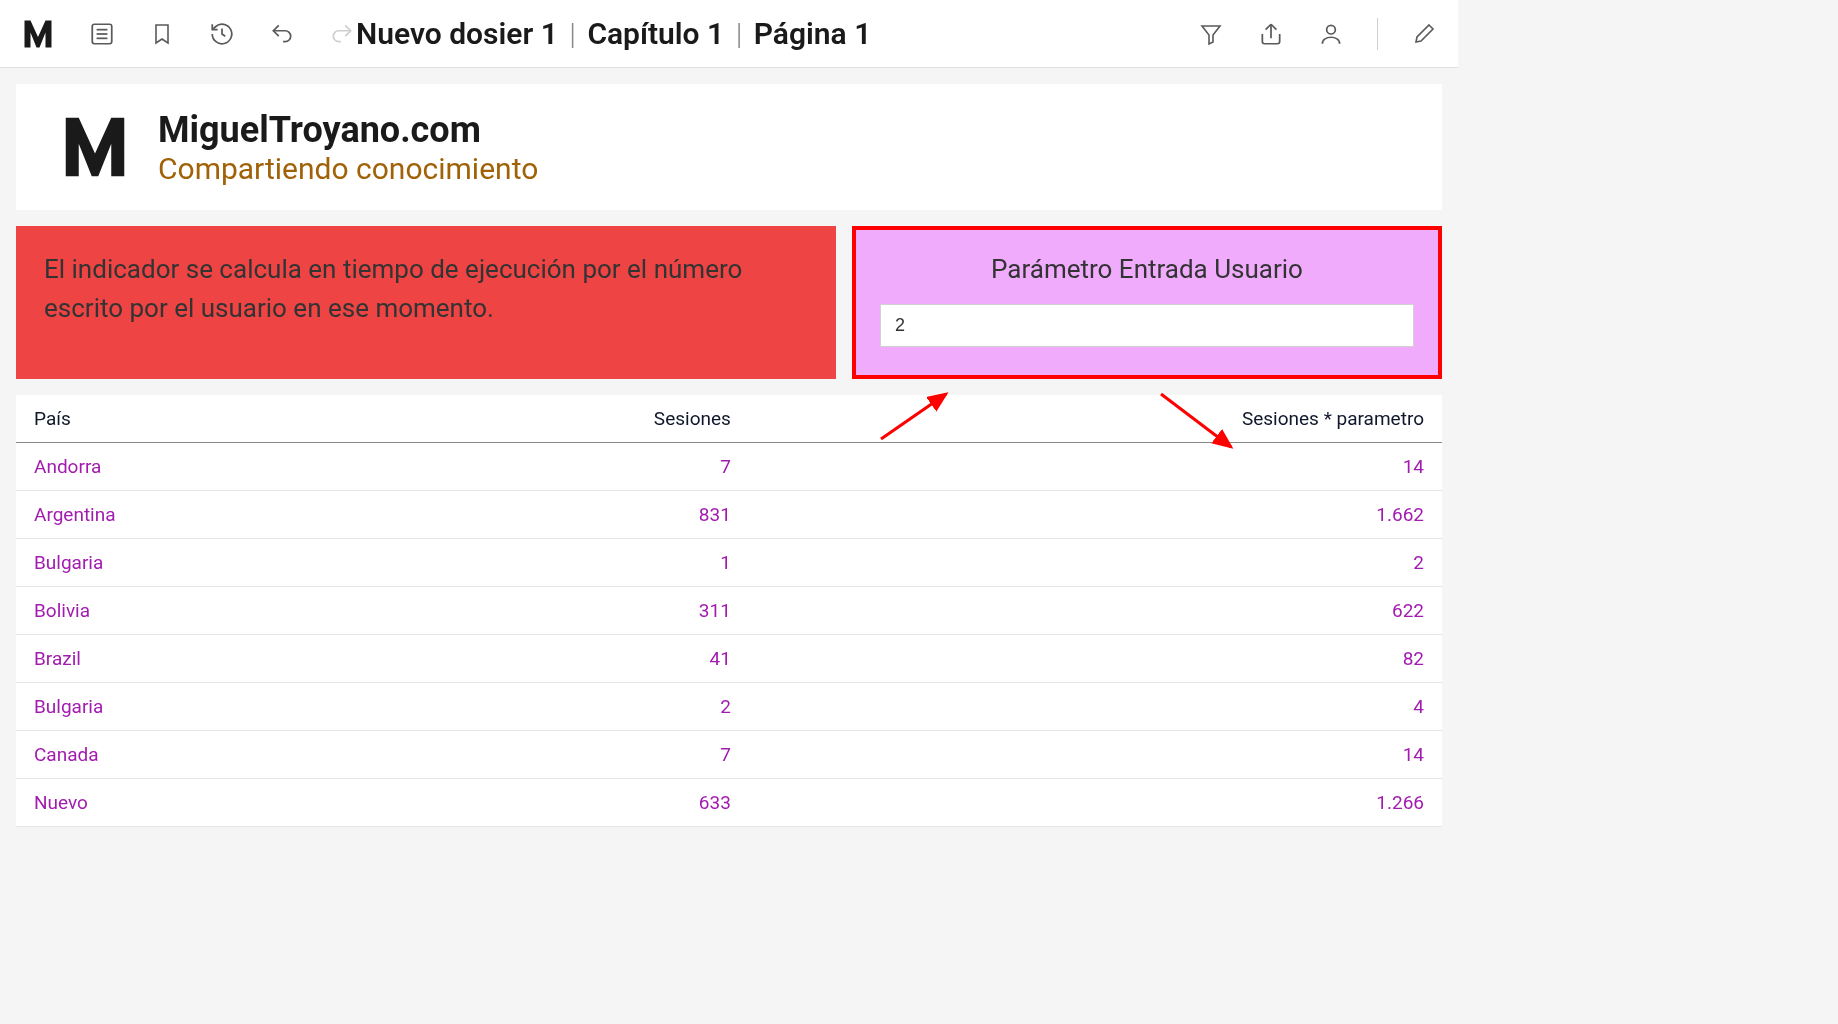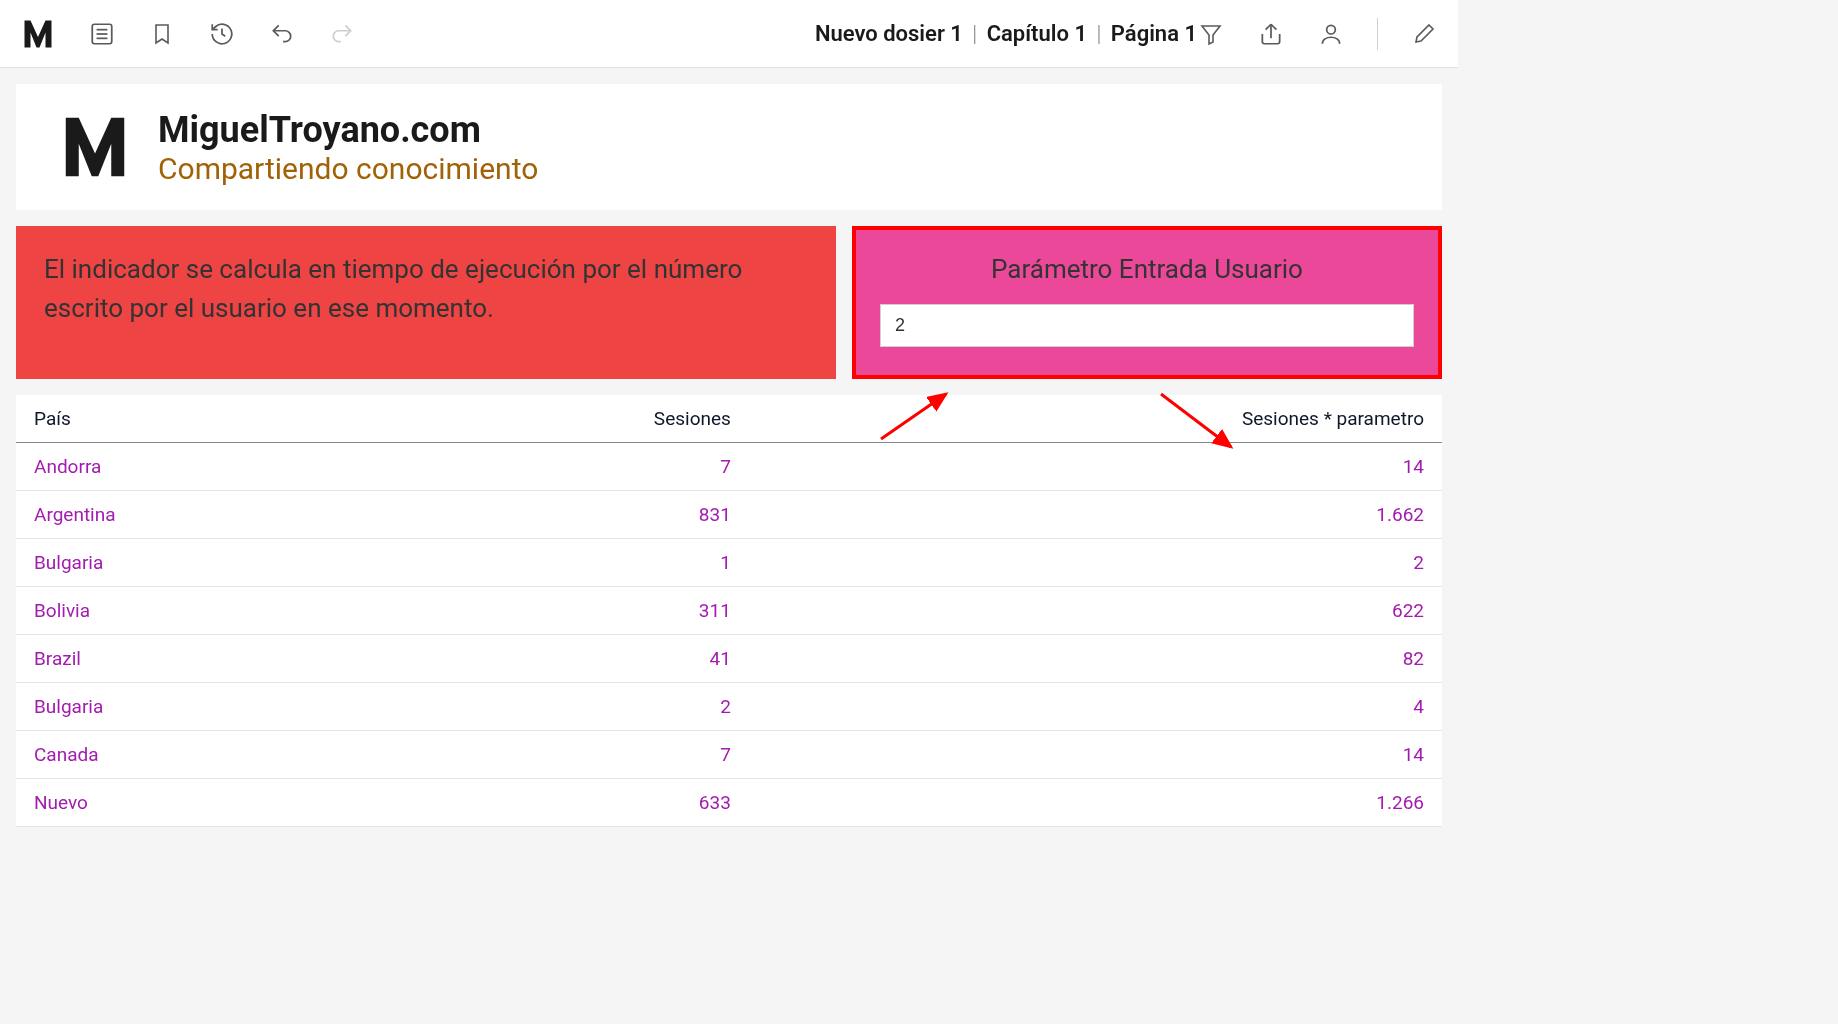--- a/index.html
+++ b/index.html
@@ -39,22 +39,22 @@
       display: flex;
       align-items: center;
       justify-content: center;
     }
     .topbar-icon.disabled {
       color: #cfcfcf;
       cursor: default;
     }
     .breadcrumb {
       flex: 1;
-      text-align: right;
-      font-size: 22px;
+      text-align: left;
+      font-size: 30px;
       font-weight: 600;
       color: #1a1a1a;
     }
     .breadcrumb .sep {
       color: #888;
       font-weight: 300;
       margin: 0 4px;
     }
     .topbar-right {
       display: flex;
@@ -104,21 +104,21 @@
     }
     .description-panel {
       background: #ef4444;
       padding: 24px 28px;
       flex: 1;
       font-size: 26px;
       color: #333;
       line-height: 1.5;
     }
     .param-panel {
-      background: #ec4899;
+      background: #f0abfc;
       padding: 24px 24px 28px;
       width: 590px;
       border: 4px solid #ff0000;
       position: relative;
     }
     .param-title {
       font-size: 26px;
       font-weight: 400;
       text-align: center;
       color: #333;

